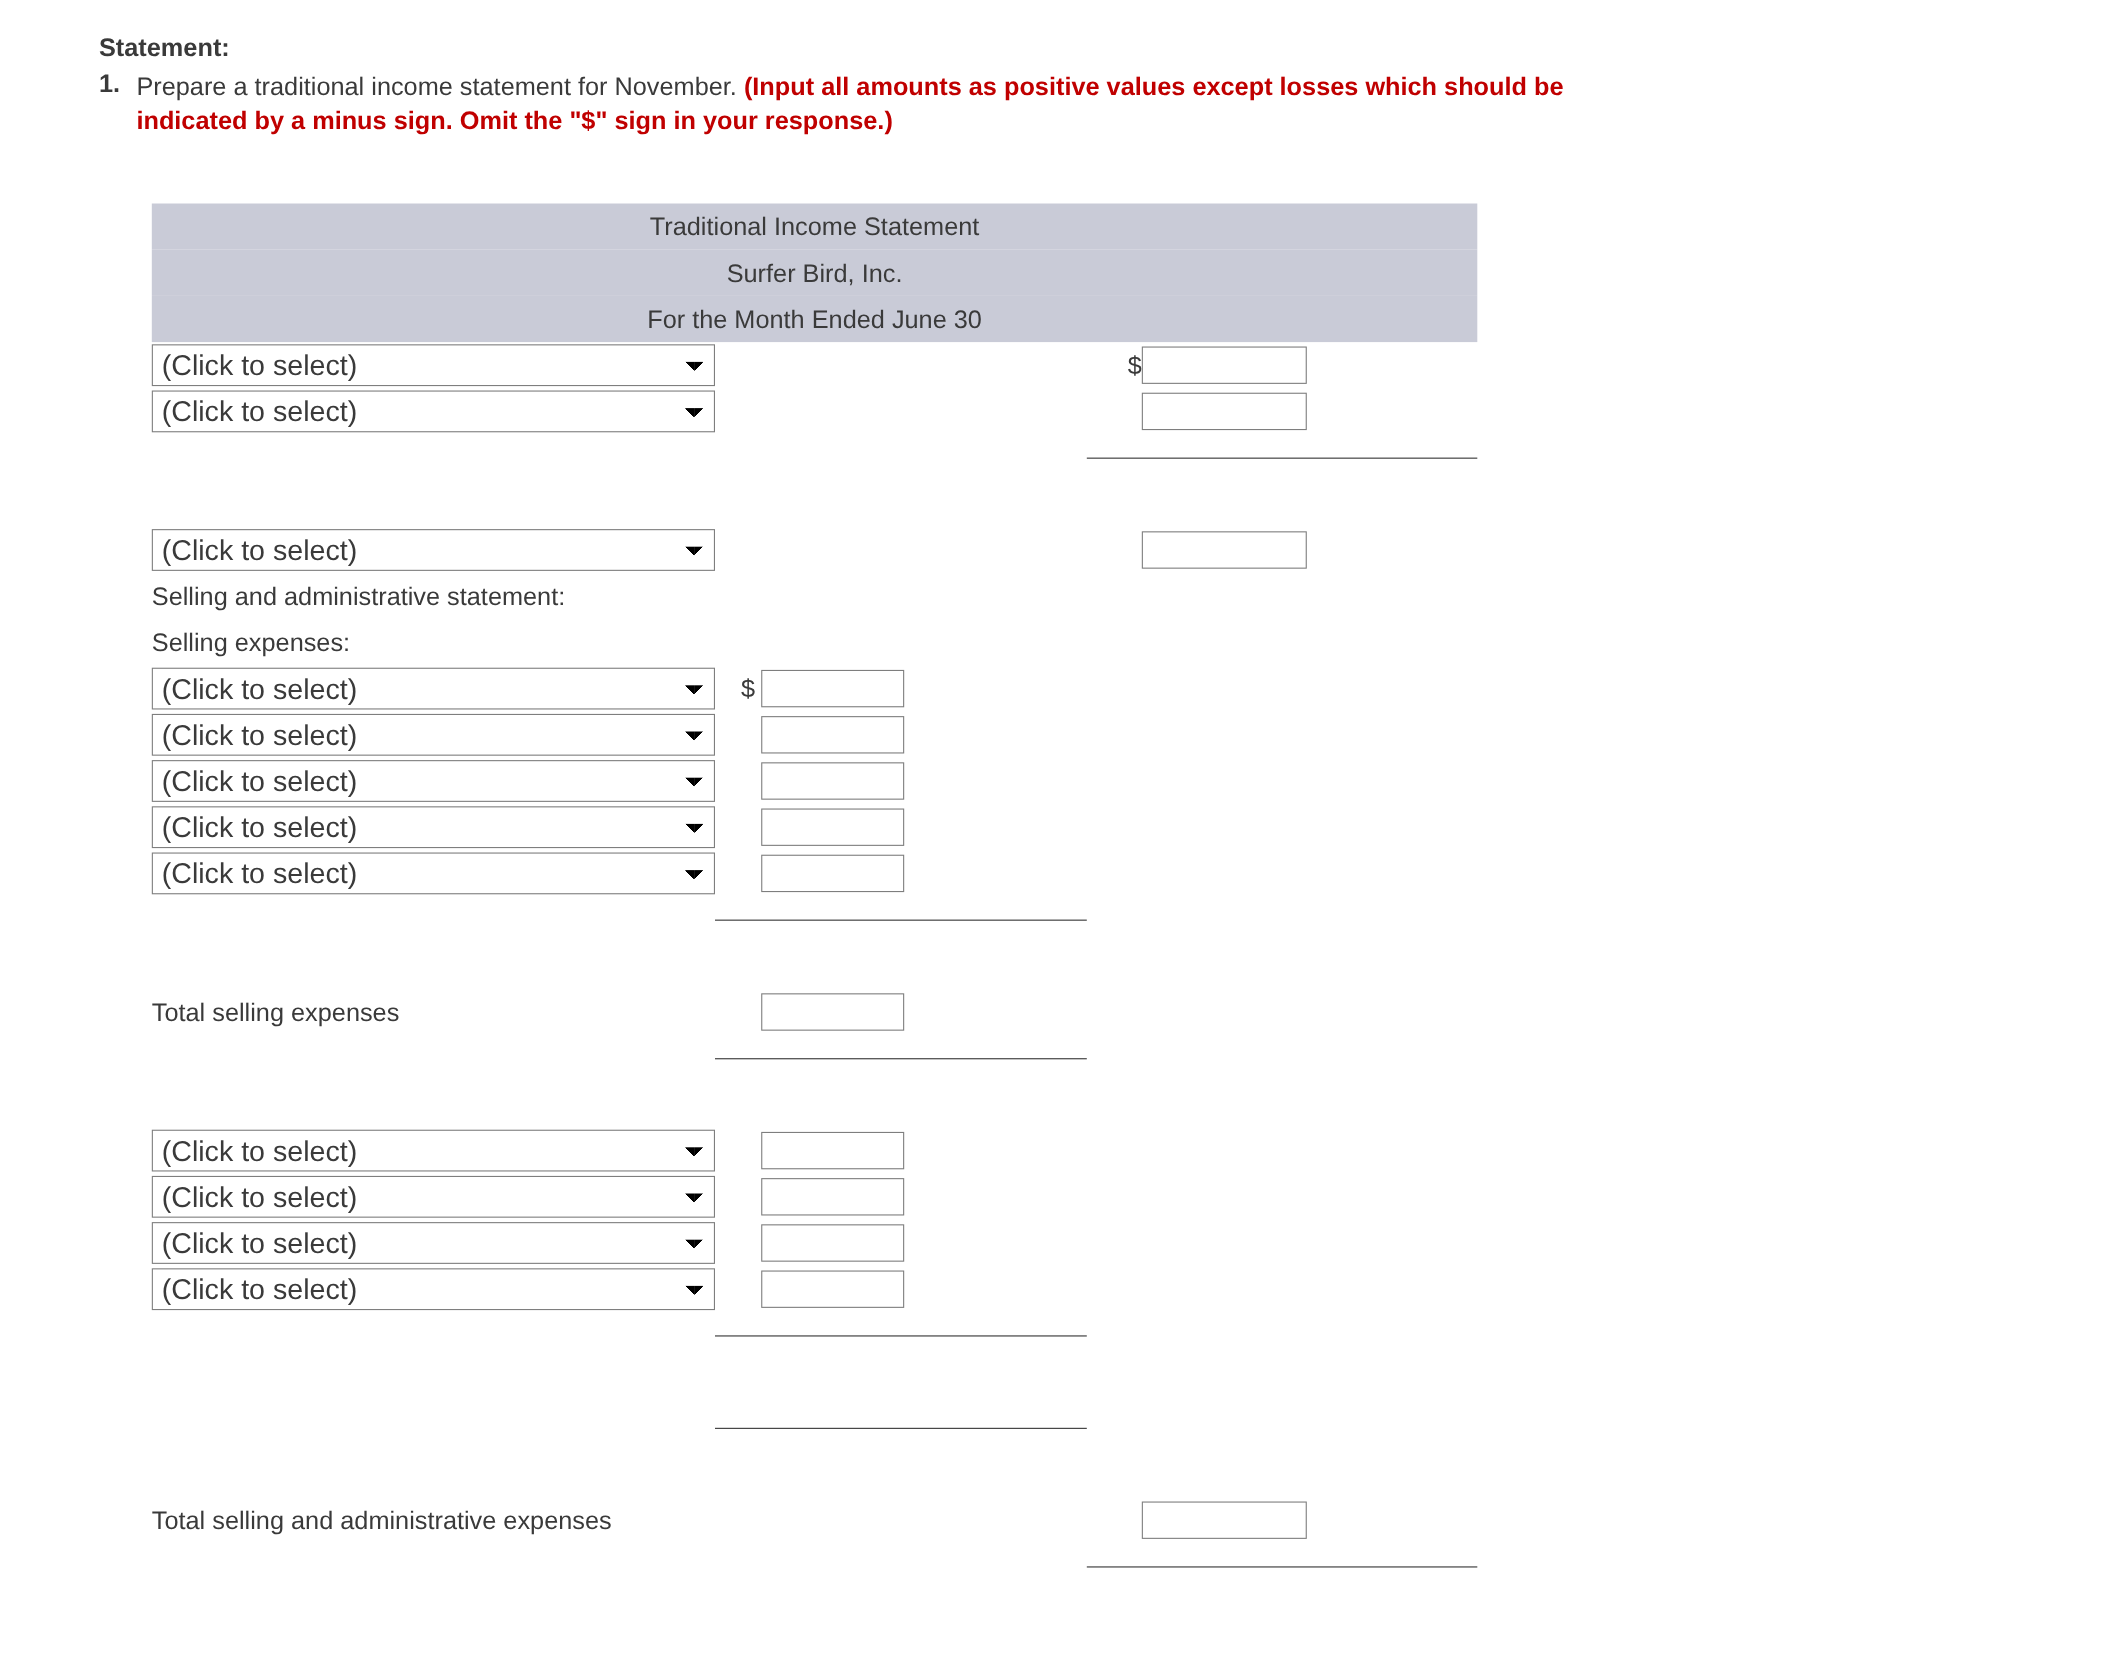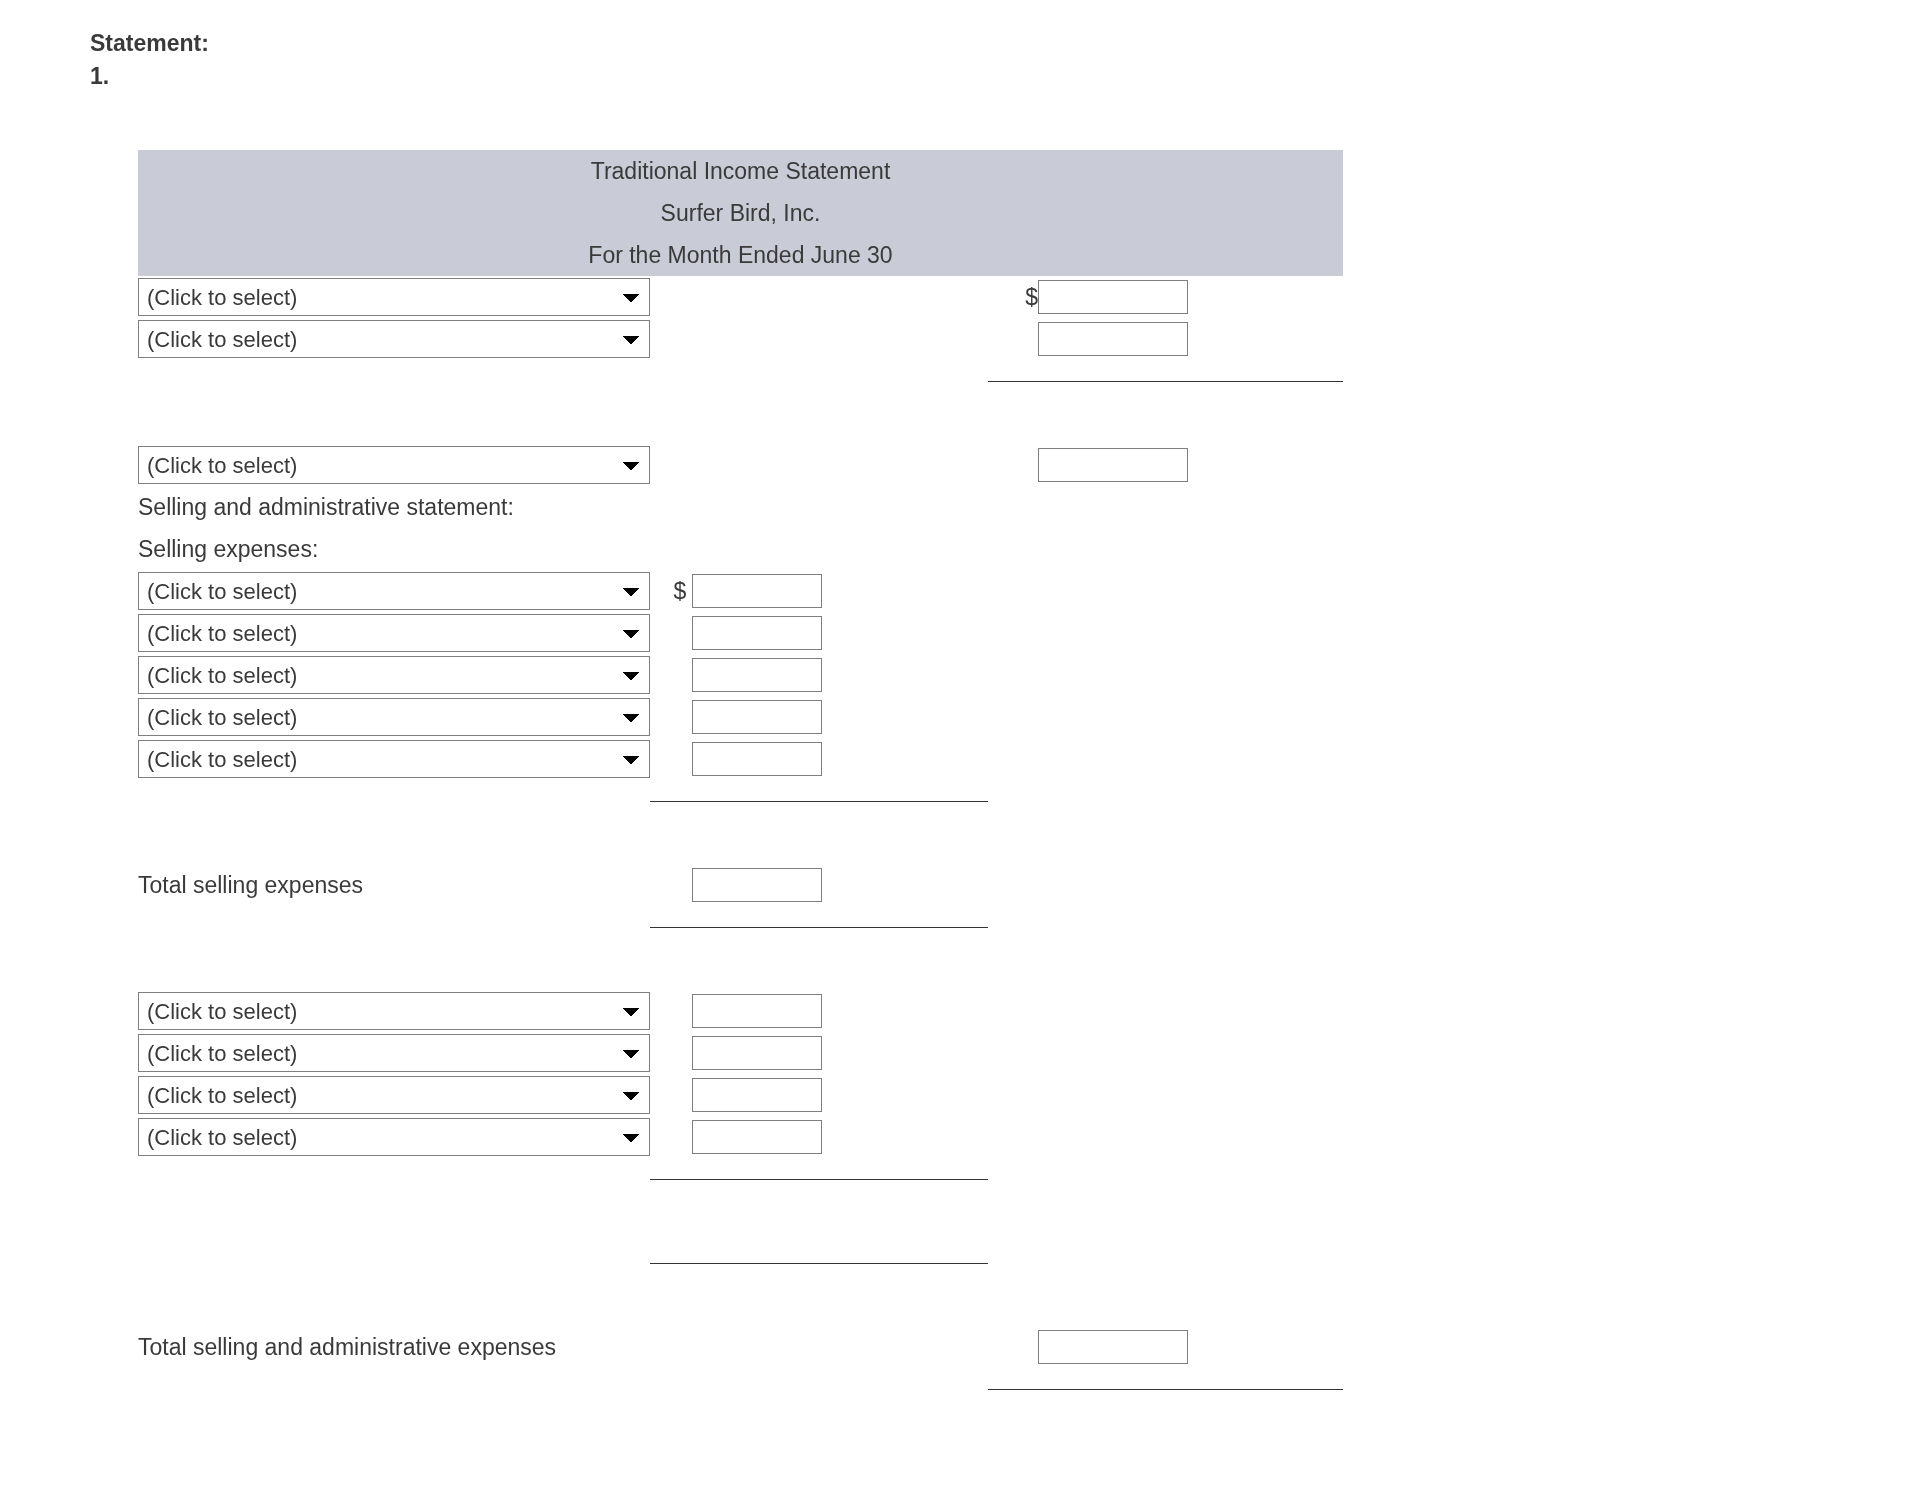--- a/index.html
+++ b/index.html
@@ -56,21 +56,21 @@
     height: 36px;
   }
   .hdr-text {
     text-align: center;
   }
 
   .select-ctl {
     box-sizing: border-box;
     width: 100%;
     height: 38px;
-    font-size: 22px;
+    font-size: 26px;
     font-family: inherit;
     color: #3a3a3a;
     border: 1px solid #7e7e7e;
     background: #ffffff;
     padding: 2px 26px 2px 8px;
     appearance: none;
     -webkit-appearance: none;
     background-image:
       linear-gradient(45deg, transparent 48%, #000 48%),
       linear-gradient(-45deg, transparent 48%, #000 48%);
@@ -107,20 +107,23 @@
   }
   .short-row td { height: 18px; }
 </style>
 </head>
 <body>
 
 <div class="required-block">
   <div class="req-heading">Statement:</div>
   <div class="req-list">
     <div class="req-num">1.</div>
+    <div class="req-text">
+      <span>Prepare a traditional income statement for November. </span><span class="red-bold">(Input all amounts as positive values except losses which should be indicated by a minus sign. Omit the "$" sign in your response.)</span>
+    </div>
   </div>
 </div>
 
 <div class="statement-wrap">
 <table class="stmt">
   <colgroup>
     <col class="col-indent1">
         <col class="col-indent2">
         <col class="col-label">
     <col class="col-mid1">

